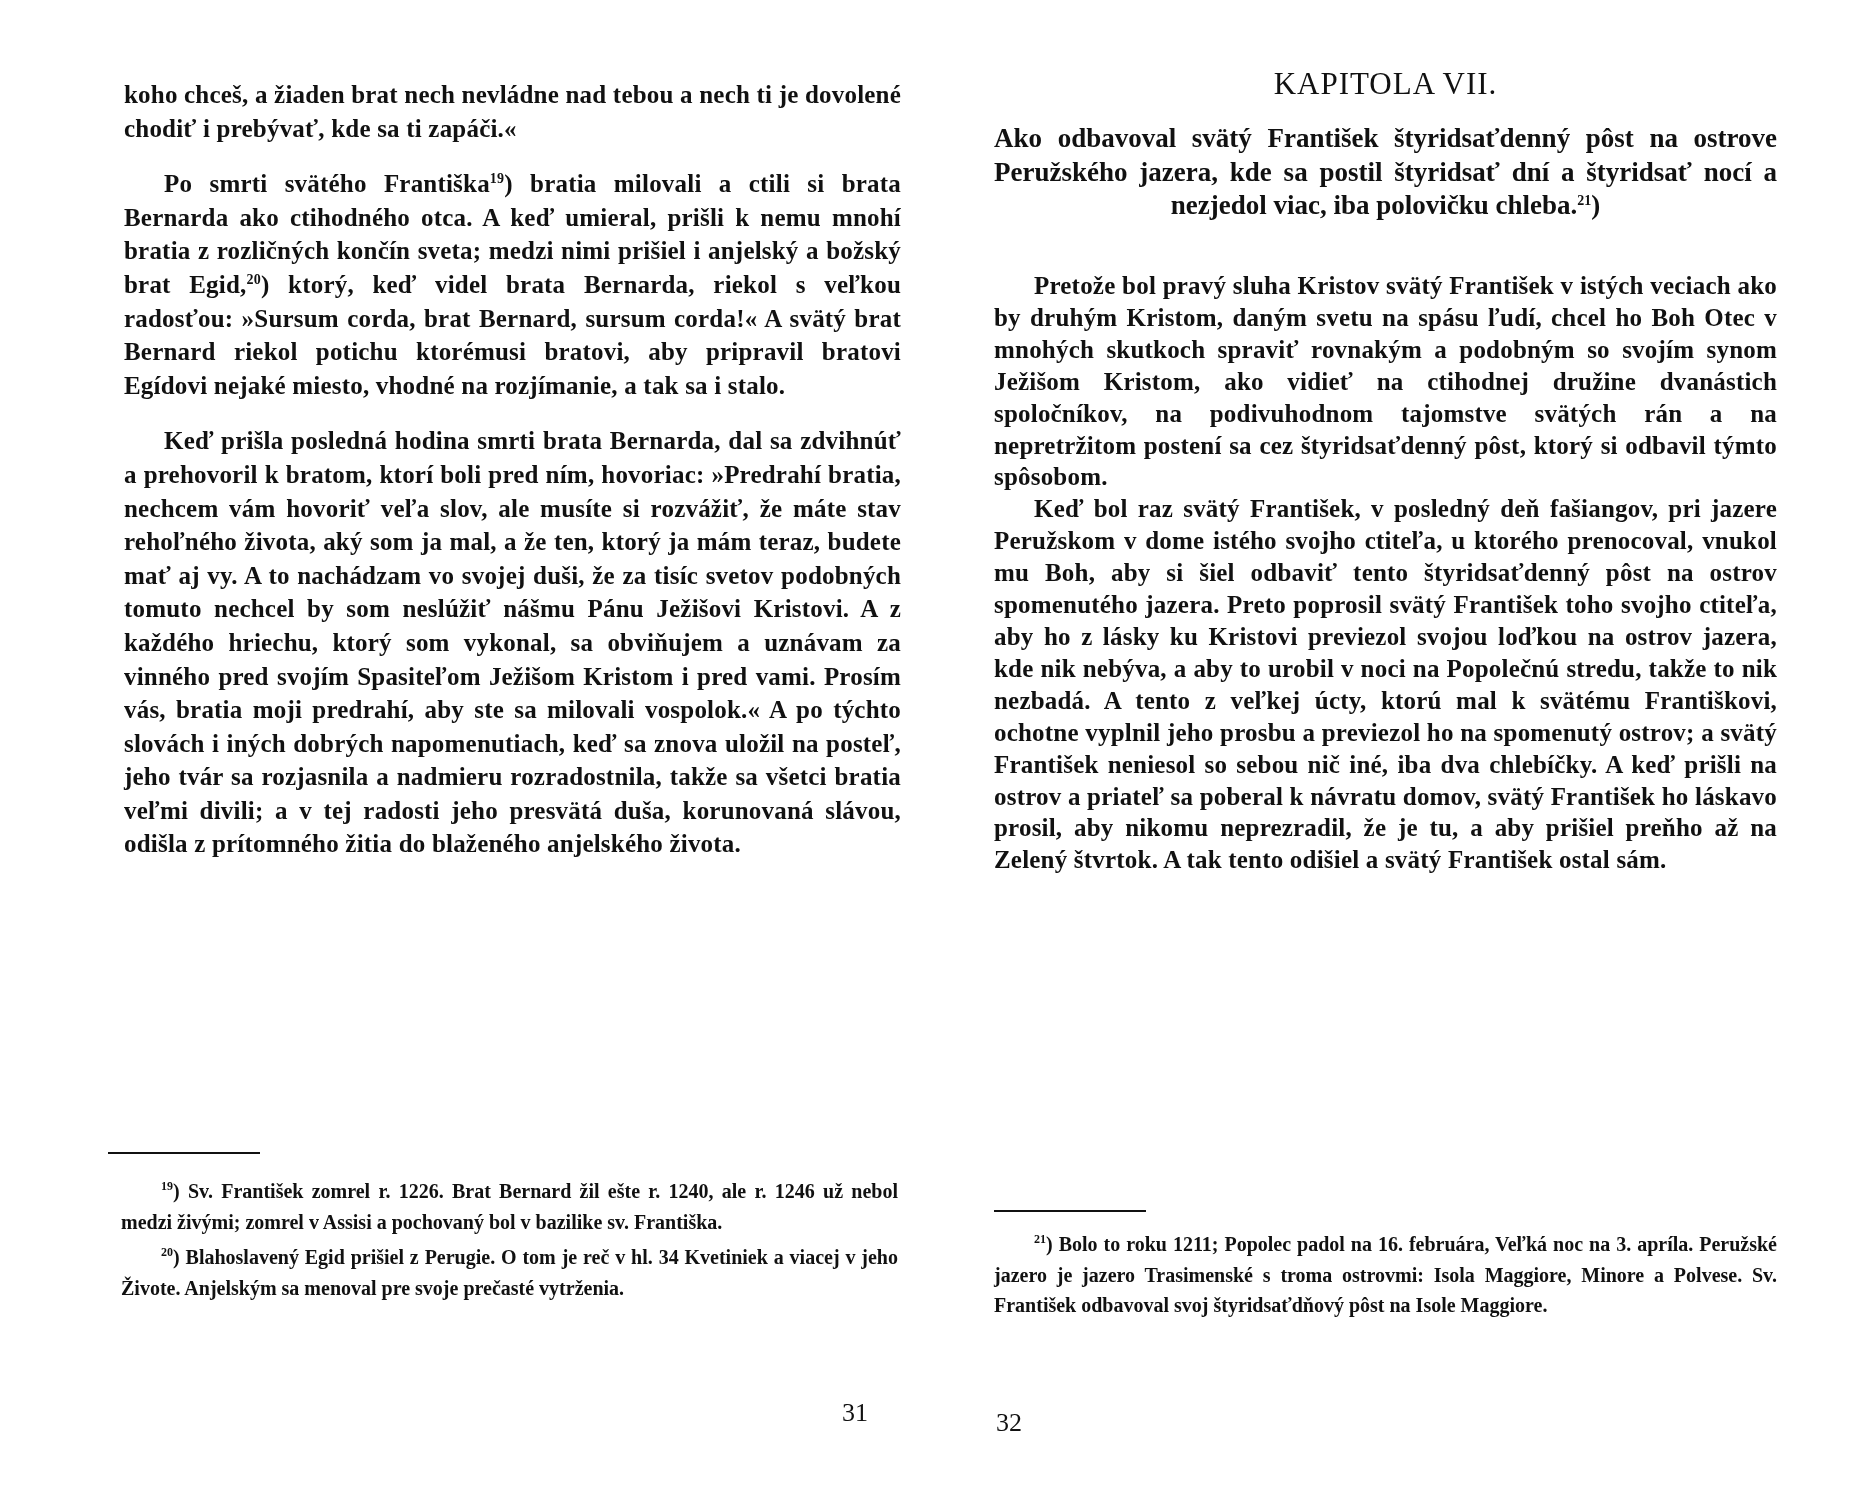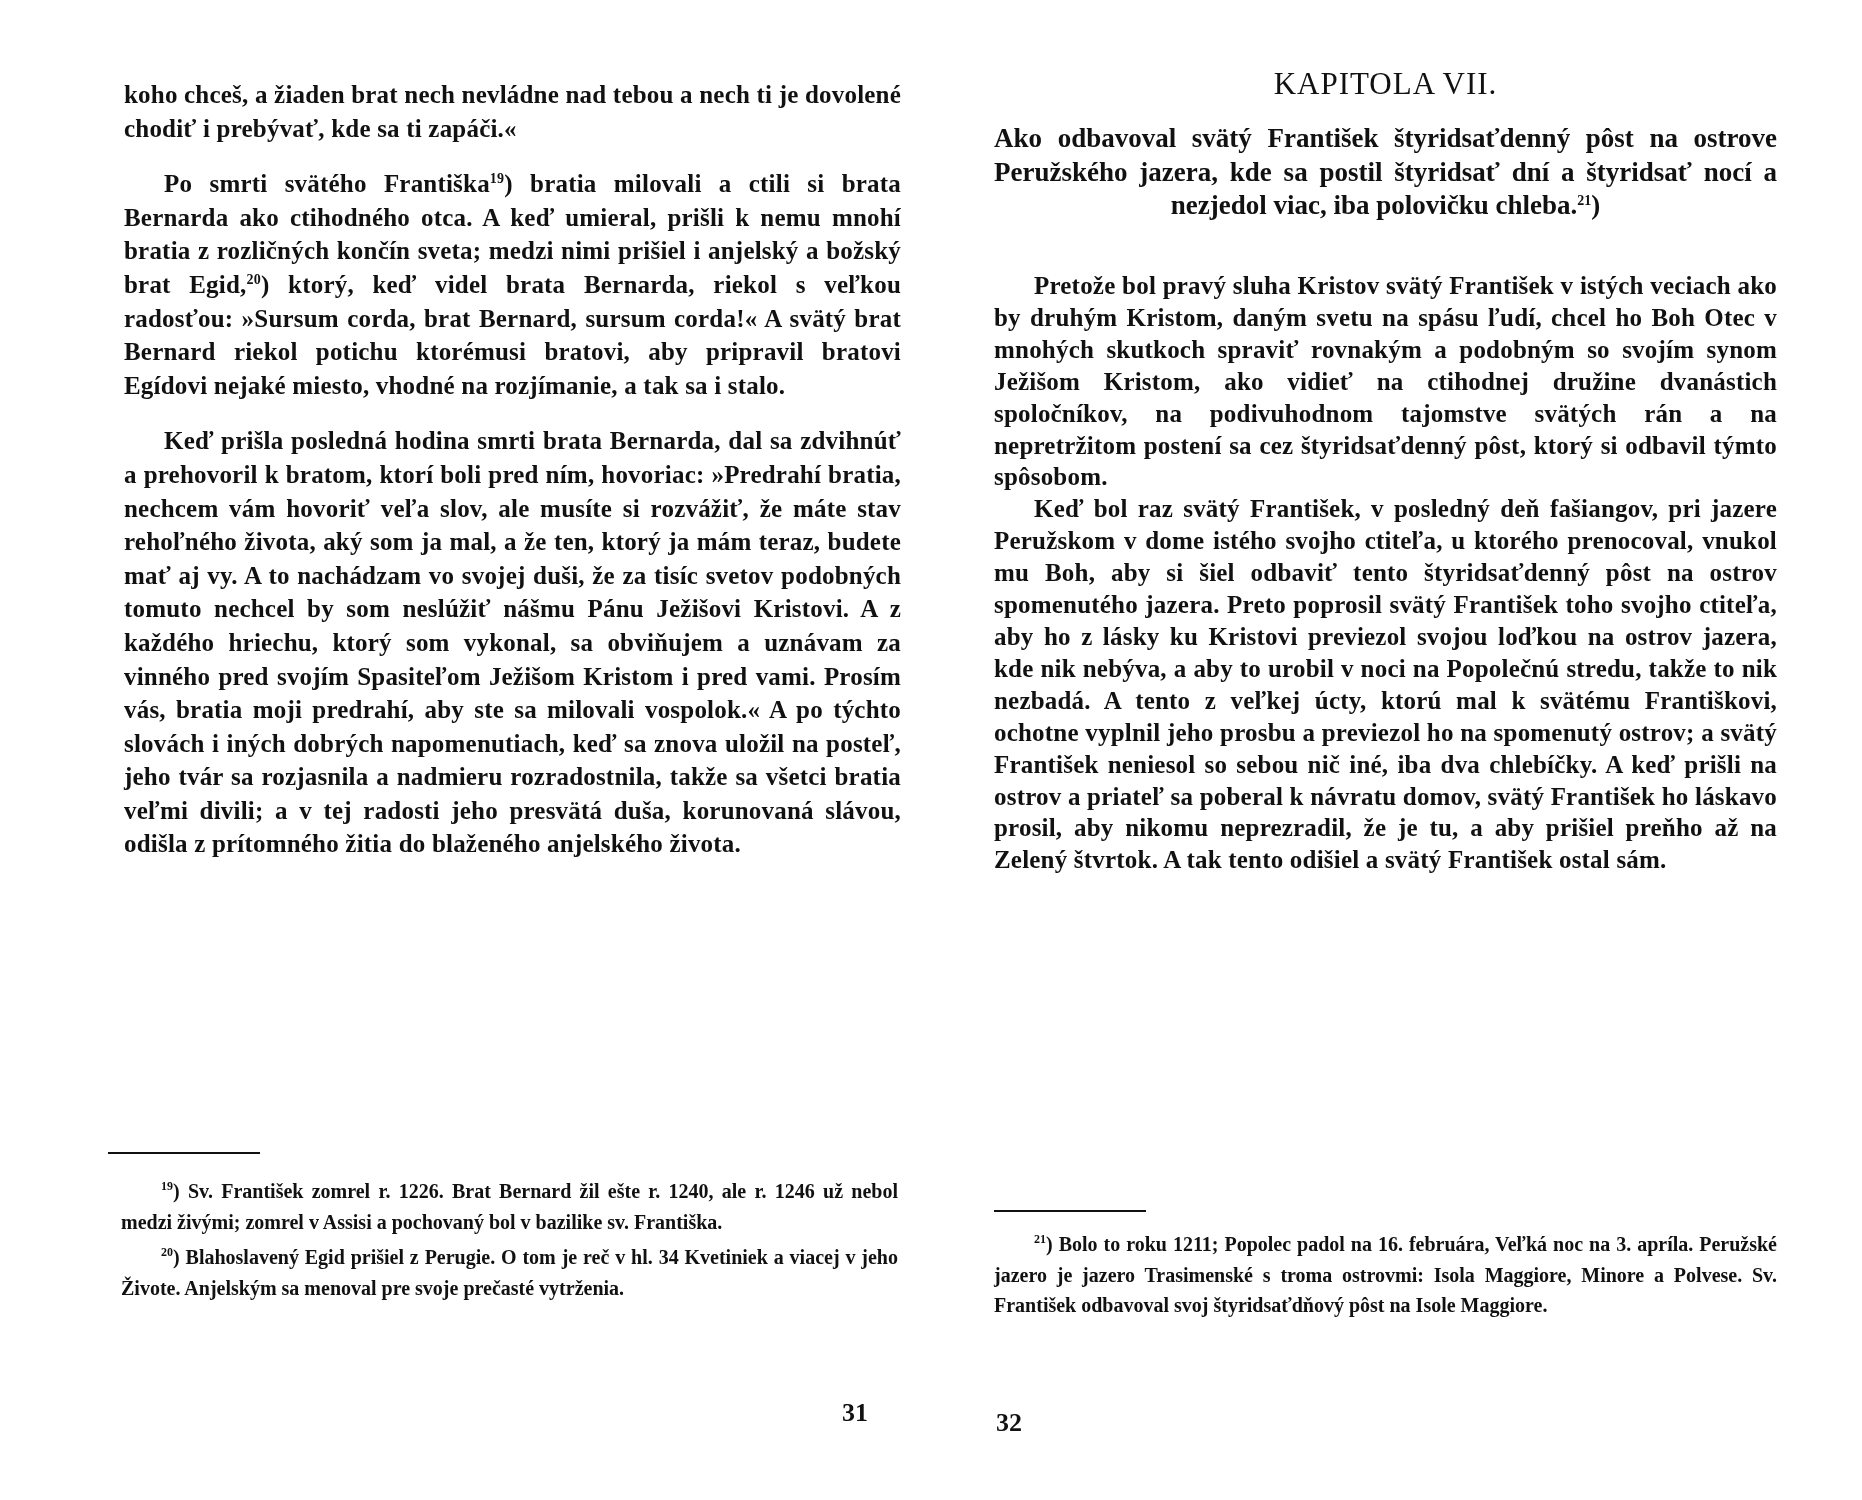--- a/index.html
+++ b/index.html
@@ -96,21 +96,21 @@
   .footnote + .footnote { margin-top: 5px; }
   .footnote sup {
     font-size: 12px;
     line-height: 0;
     vertical-align: 8px;
   }
 
   .page-number {
     position: absolute;
     font-size: 26px;
-    font-weight: bold;
+    font-weight: normal;
     top: 1398px;
   }
   .page-left  .page-number { left: 842px; }
   .page-right .page-number { left: 65px; top: 1408px; text-align: center; }
 </style>
 </head>
 <body>
 
 <div class="page page-left">
   <div class="column">

